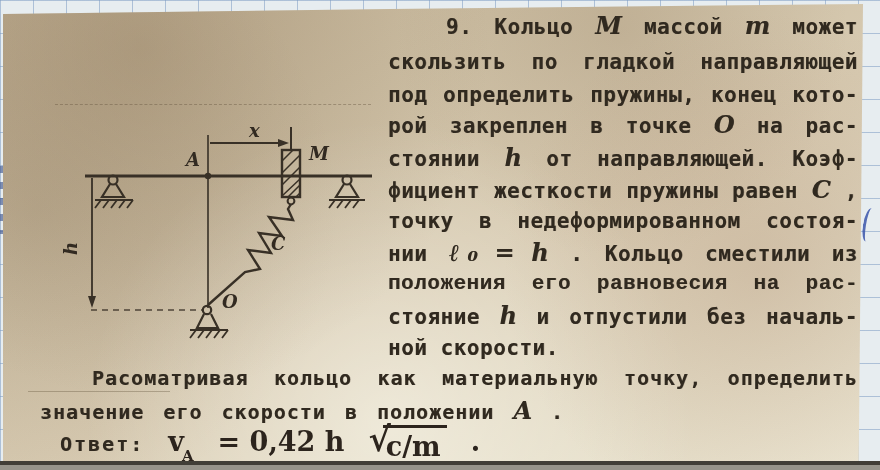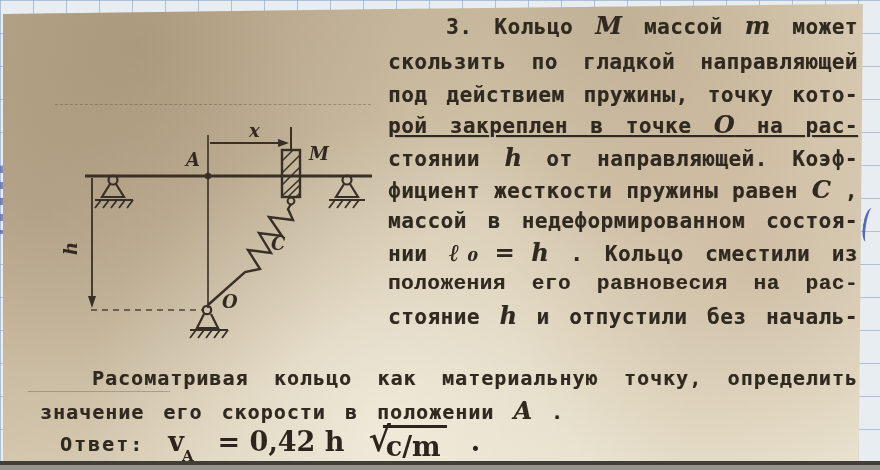--- a/index.html
+++ b/index.html
@@ -127,48 +127,51 @@
     <text class="dlabel" x="145" y="61" text-anchor="end">A</text>
     <text class="dlabel" x="254" y="55" font-size="20">M</text>
     <text class="dlabel" x="194" y="32">x</text>
     <text class="dlabel" x="22" y="150" transform="rotate(-90 22 150)" font-size="19">h</text>
     <text class="dlabel" x="216" y="145" font-size="19">C</text>
     <text class="dlabel" x="167" y="203">O</text>
   </svg>
 
   <div class="col-right typed">
     <div class="tline" style="top:14px;padding-left:58px;">
-      <span>3. Кольцо </span><span class="hw">M</span><span> массой </span><span class="hw">m</span><span> может</span>
+      <span>9. Кольцо </span><span class="hw">M</span><span> массой </span><span class="hw">m</span><span> может</span>
     </div>
     <div class="tline" style="top:50px;">
       <span>скользить по гладкой направляющей</span>
     </div>
     <div class="tline" style="top:83px;">
-      <span>под действием пружины, точку кото-</span>
+      <span>под определить пружины, конец кото-</span>
     </div>
-    <div class="tline" style="top:113px;text-decoration:underline;">
+    <div class="tline" style="top:113px;">
       <span>рой закреплен в точке </span> <span class="hw">O</span> <span> на рас-</span>
     </div>
     <div class="tline" style="top:146px;">
       <span>стоянии </span> <span class="hw">h</span> <span> от направляющей. Коэф-</span>
     </div>
     <div class="tline" style="top:178px;">
       <span>фициент жесткости пружины равен </span> <span class="hw">C</span> <span> ,</span>
     </div>
     <div class="tline" style="top:209px;">
-      <span>массой в недеформированном состоя-</span>
+      <span>точку в недеформированном состоя-</span>
     </div>
     <div class="tline" style="top:241px;">
       <span>нии </span> <span class="hw">ℓ₀ = h</span> <span> . Кольцо сместили из</span>
     </div>
     <div class="tline" style="top:272px;font-family:Liberation Mono, monospace;">
       <span>положения его равновесия на рас-</span>
     </div>
     <div class="tline" style="top:304px;">
       <span>стояние </span> <span class="hw">h</span> <span> и отпустили без началь-</span>
+    </div>
+    <div class="tline no-j" style="top:336px;">
+      <span>ной скорости.</span>
     </div>
   </div>
 
   <div class="footer-line f1 typed">
     <span>Расоматривая кольцо  как материальную точку, определить</span>
   </div>
   <div class="footer-line f2 typed">
     <span>значение его скорости в положении </span> <span class="hw">A</span><span> .</span>
   </div>
 

